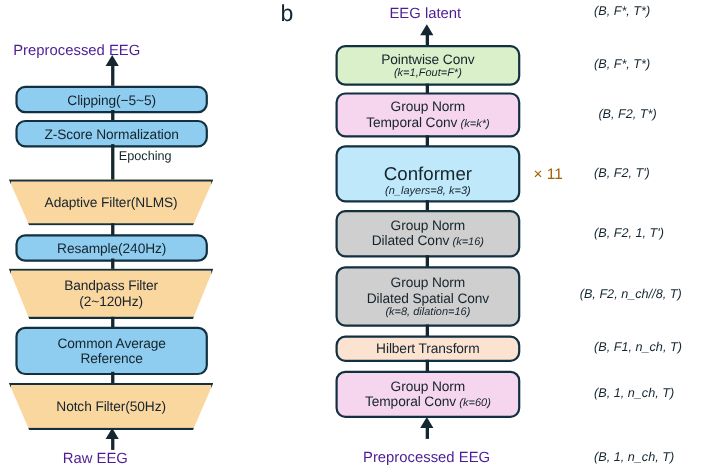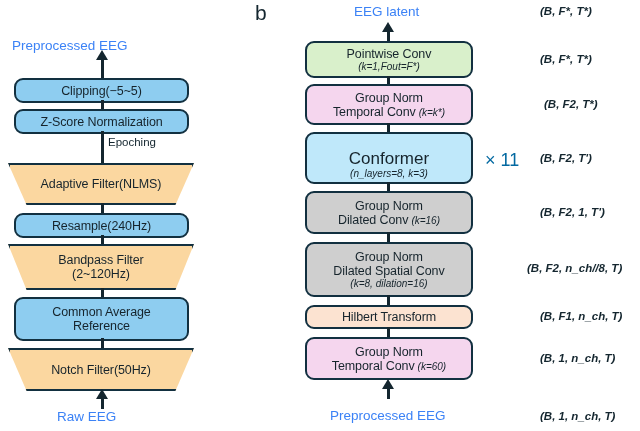--- a/index.html
+++ b/index.html
@@ -64,25 +64,25 @@
   .arrow{
     position:absolute;
     width:0;height:0;
     border-left:6.5px solid transparent;
     border-right:6.5px solid transparent;
     border-bottom:10px solid #14262f;
   }
 
   
   .ftext{position:absolute;white-space:nowrap;}
-  .title{font-size:13.5px;color:#3b82f6;}
+  .title{font-size:13.5px;color:#4c1d95;}
   .panel-letter{font-size:21px;color:#14262f;}
   .epoch{font-size:11.5px;color:#14262f;}
-  .shape-ann{font-size:11.5px;font-style:italic;color:#14262f;white-space:nowrap;font-weight:bold;}
-  .times{font-size:18px;color:#0369a1;white-space:nowrap;}
+  .shape-ann{font-size:11.5px;font-style:italic;color:#14262f;white-space:nowrap;}
+  .times{font-size:14px;color:#a16207;white-space:nowrap;}
 
   .fill-blue{background:#8ecdf0;}
   .fill-green{background:#d9f0cb;}
   .fill-pink{background:#f5d6ee;}
   .fill-gray{background:#cfcfcf;}
   .fill-peach{background:#fce3d1;}
   .fill-ltblue{background:#bfe8fa;}
 </style>
 </head>
 <body>

